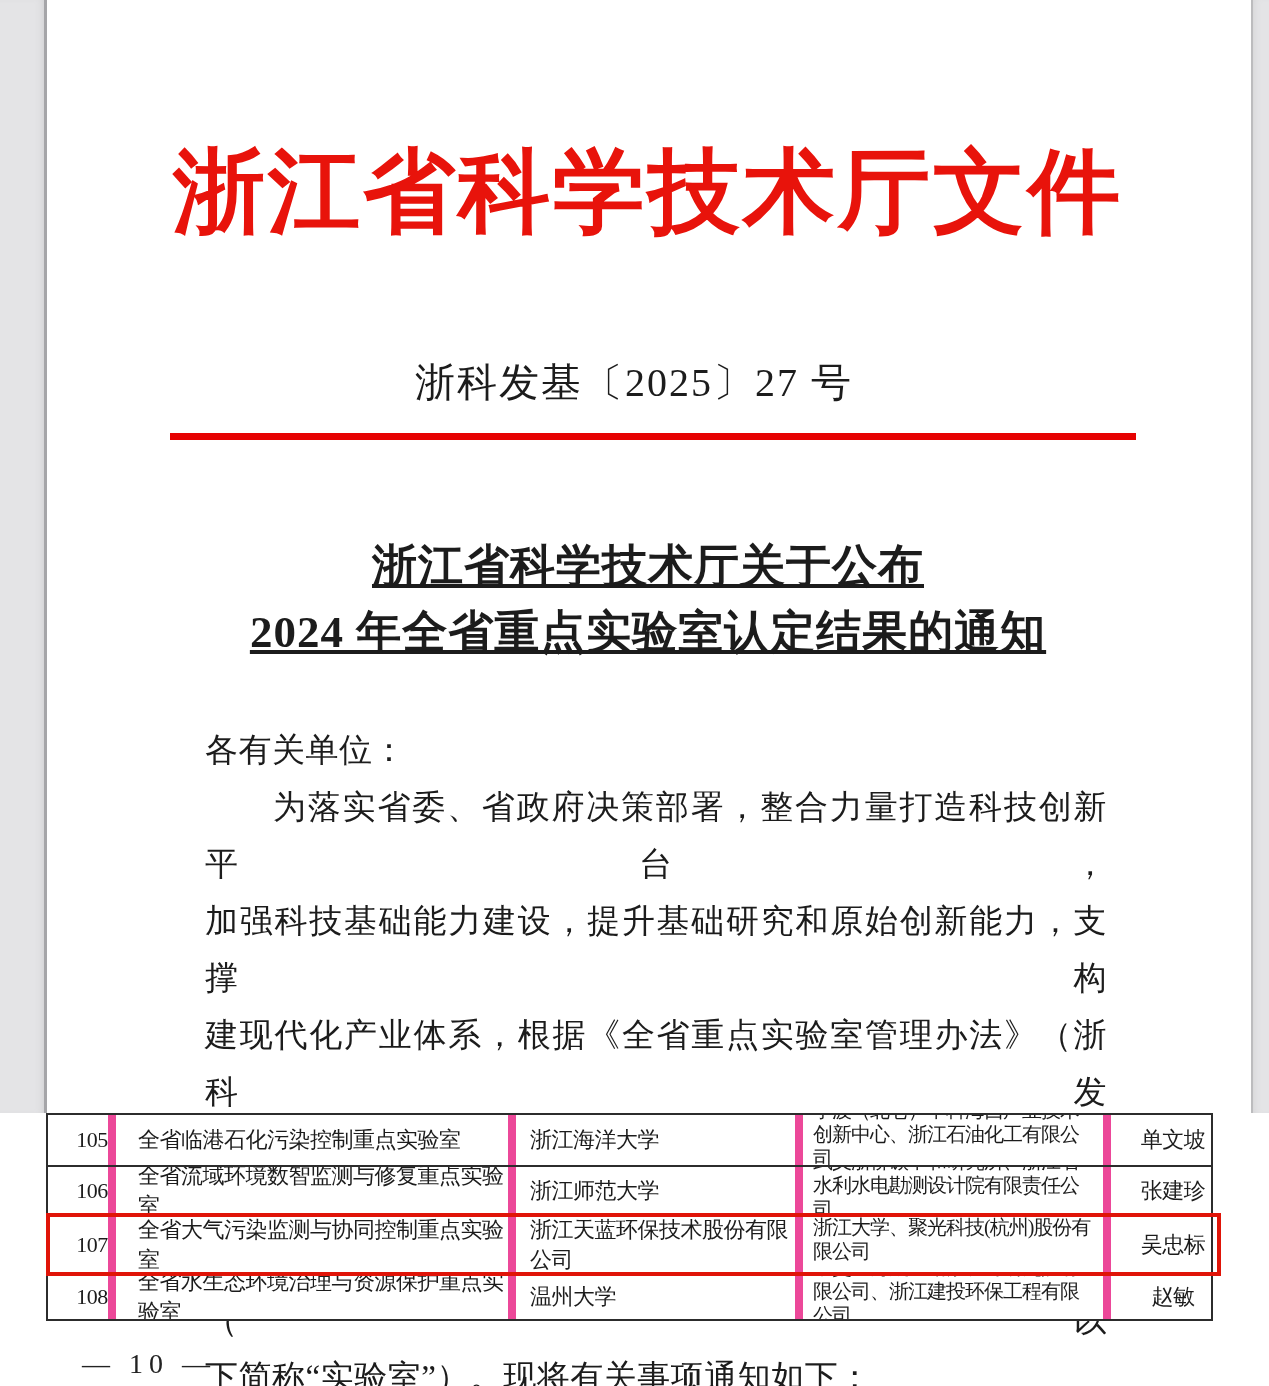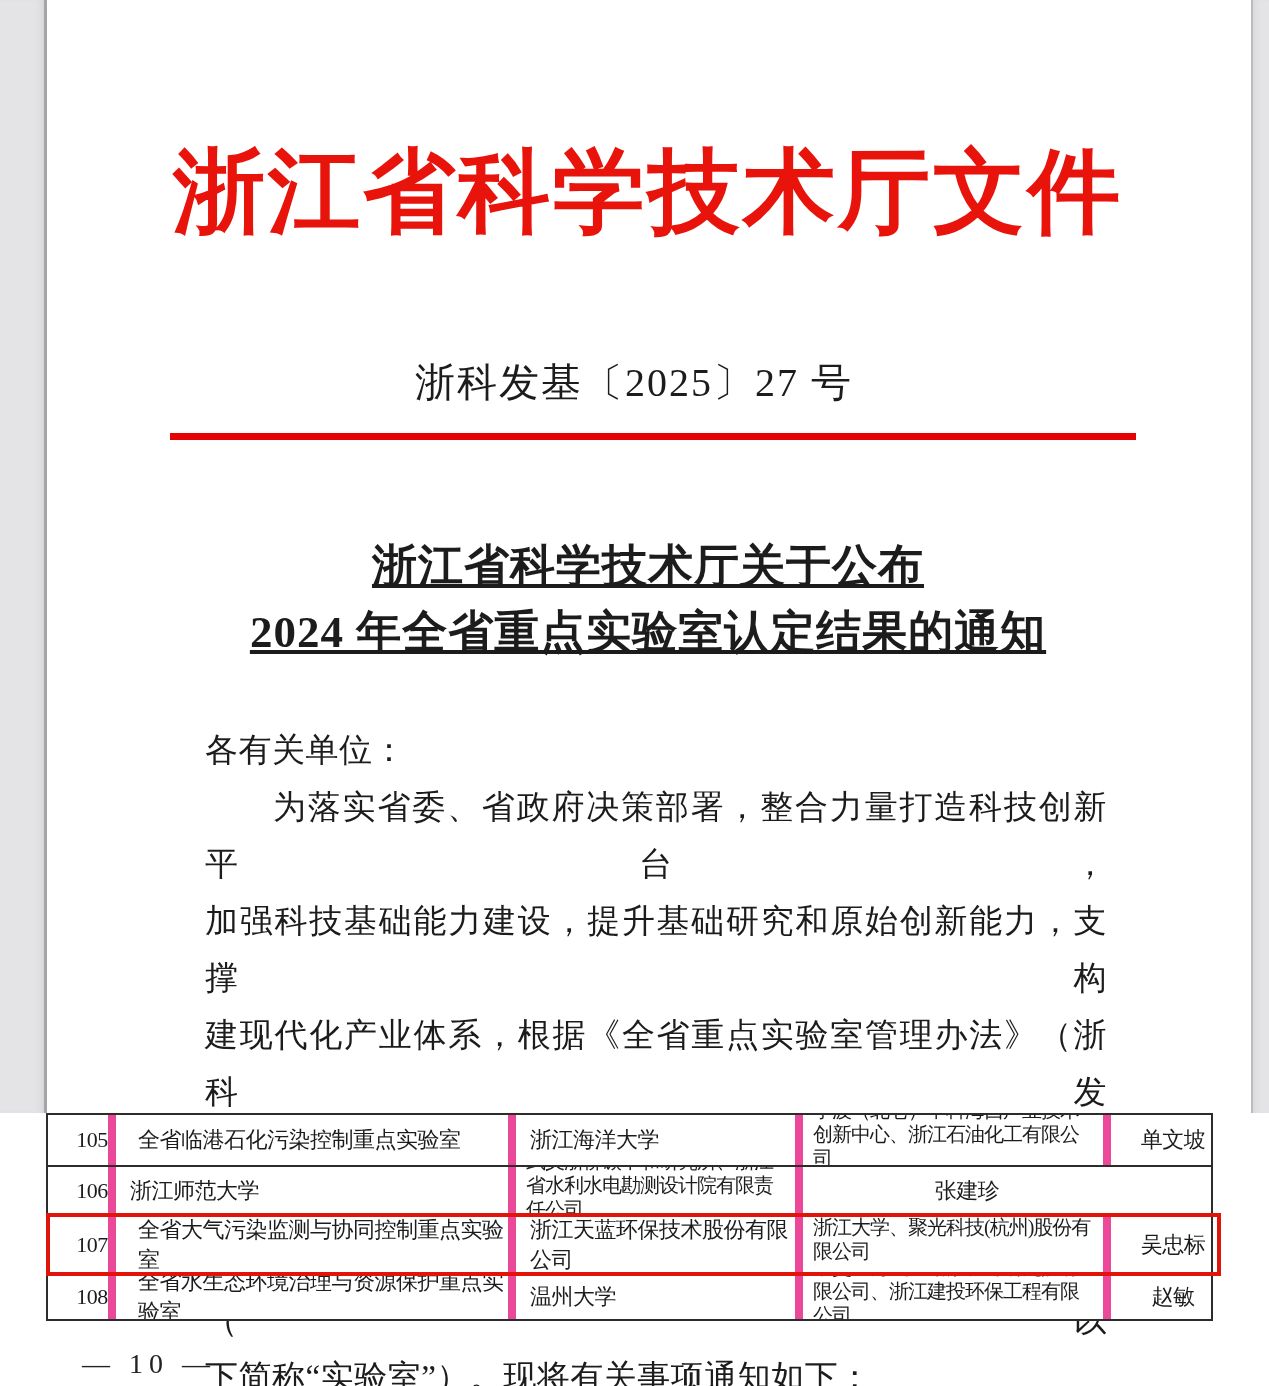--- a/index.html
+++ b/index.html
@@ -105,20 +105,21 @@
   <div class="t-row row-105">
     <div class="t-cell c-no">105</div>
     <div class="t-cell c-lab">全省临港石化污染控制重点实验室</div>
     <div class="t-cell c-host">浙江海洋大学</div>
     <div class="t-cell c-partner">宁波（北仑）中科海西产业技术创新中心、浙江石油化工有限公司</div>
     <div class="t-cell c-name">单文坡</div>
   </div>
 
   <div class="t-row row-106">
     <div class="t-cell c-no">106</div>
+    <div class="t-cell c-lab">全省流域环境数智监测与修复重点实验室</div>
     <div class="t-cell c-host">浙江师范大学</div>
     <div class="t-cell c-partner">武义浙柳碳中和研究所、浙江省水利水电勘测设计院有限责任公司</div>
     <div class="t-cell c-name">张建珍</div>
   </div>
 
   <div class="t-row row-107">
     <div class="t-cell c-no">107</div>
     <div class="t-cell c-lab">全省大气污染监测与协同控制重点实验室</div>
     <div class="t-cell c-host">浙江天蓝环保技术股份有限公司</div>
     <div class="t-cell c-partner">浙江大学、聚光科技(杭州)股份有限公司</div>

